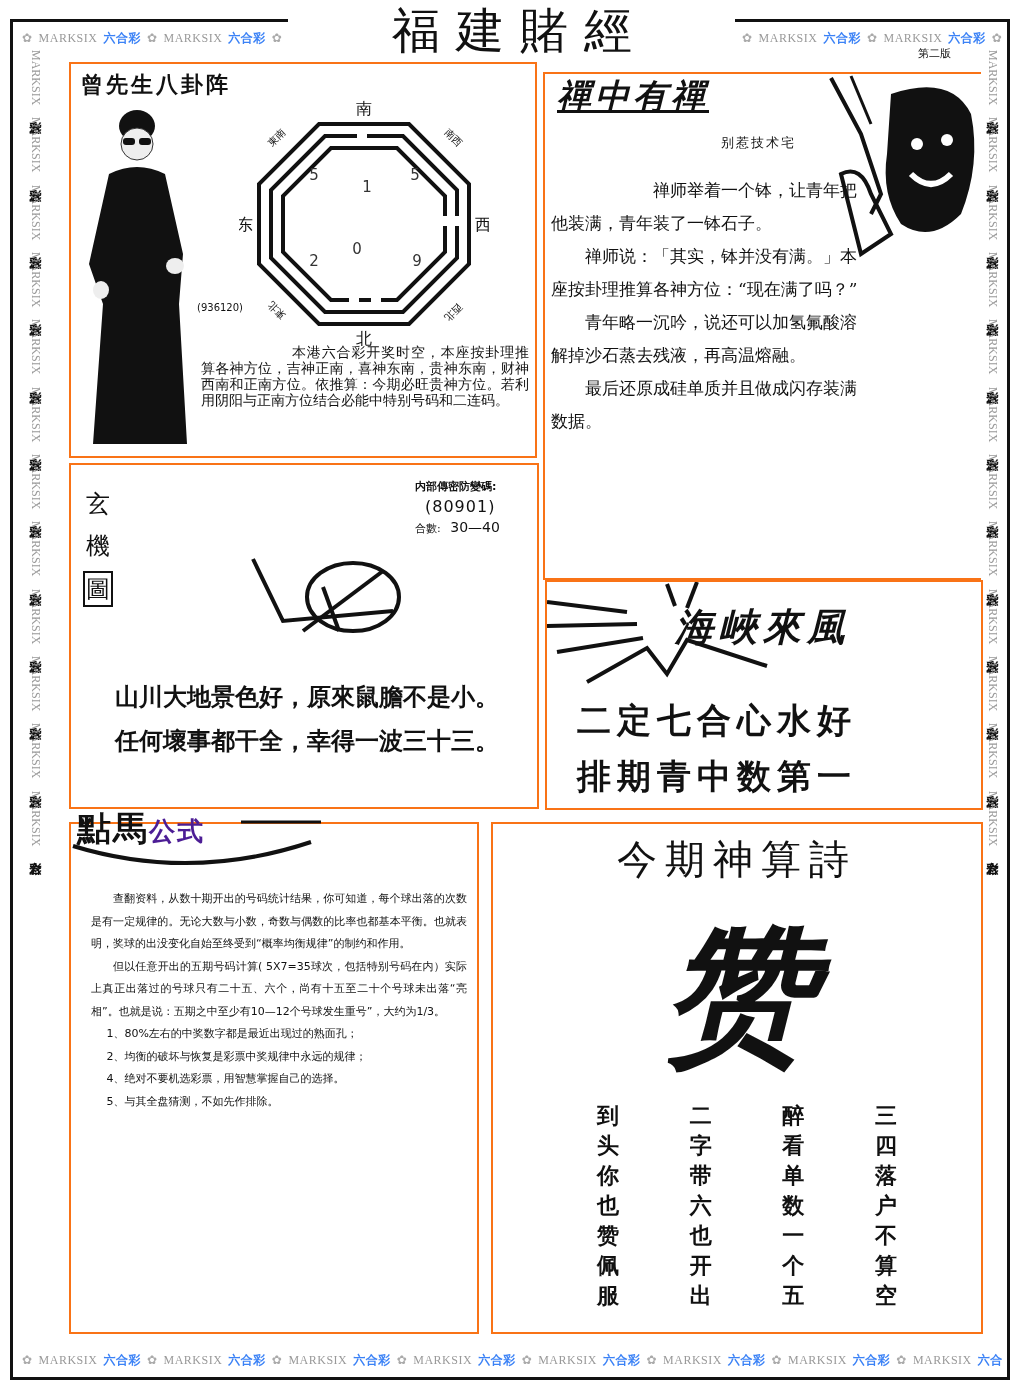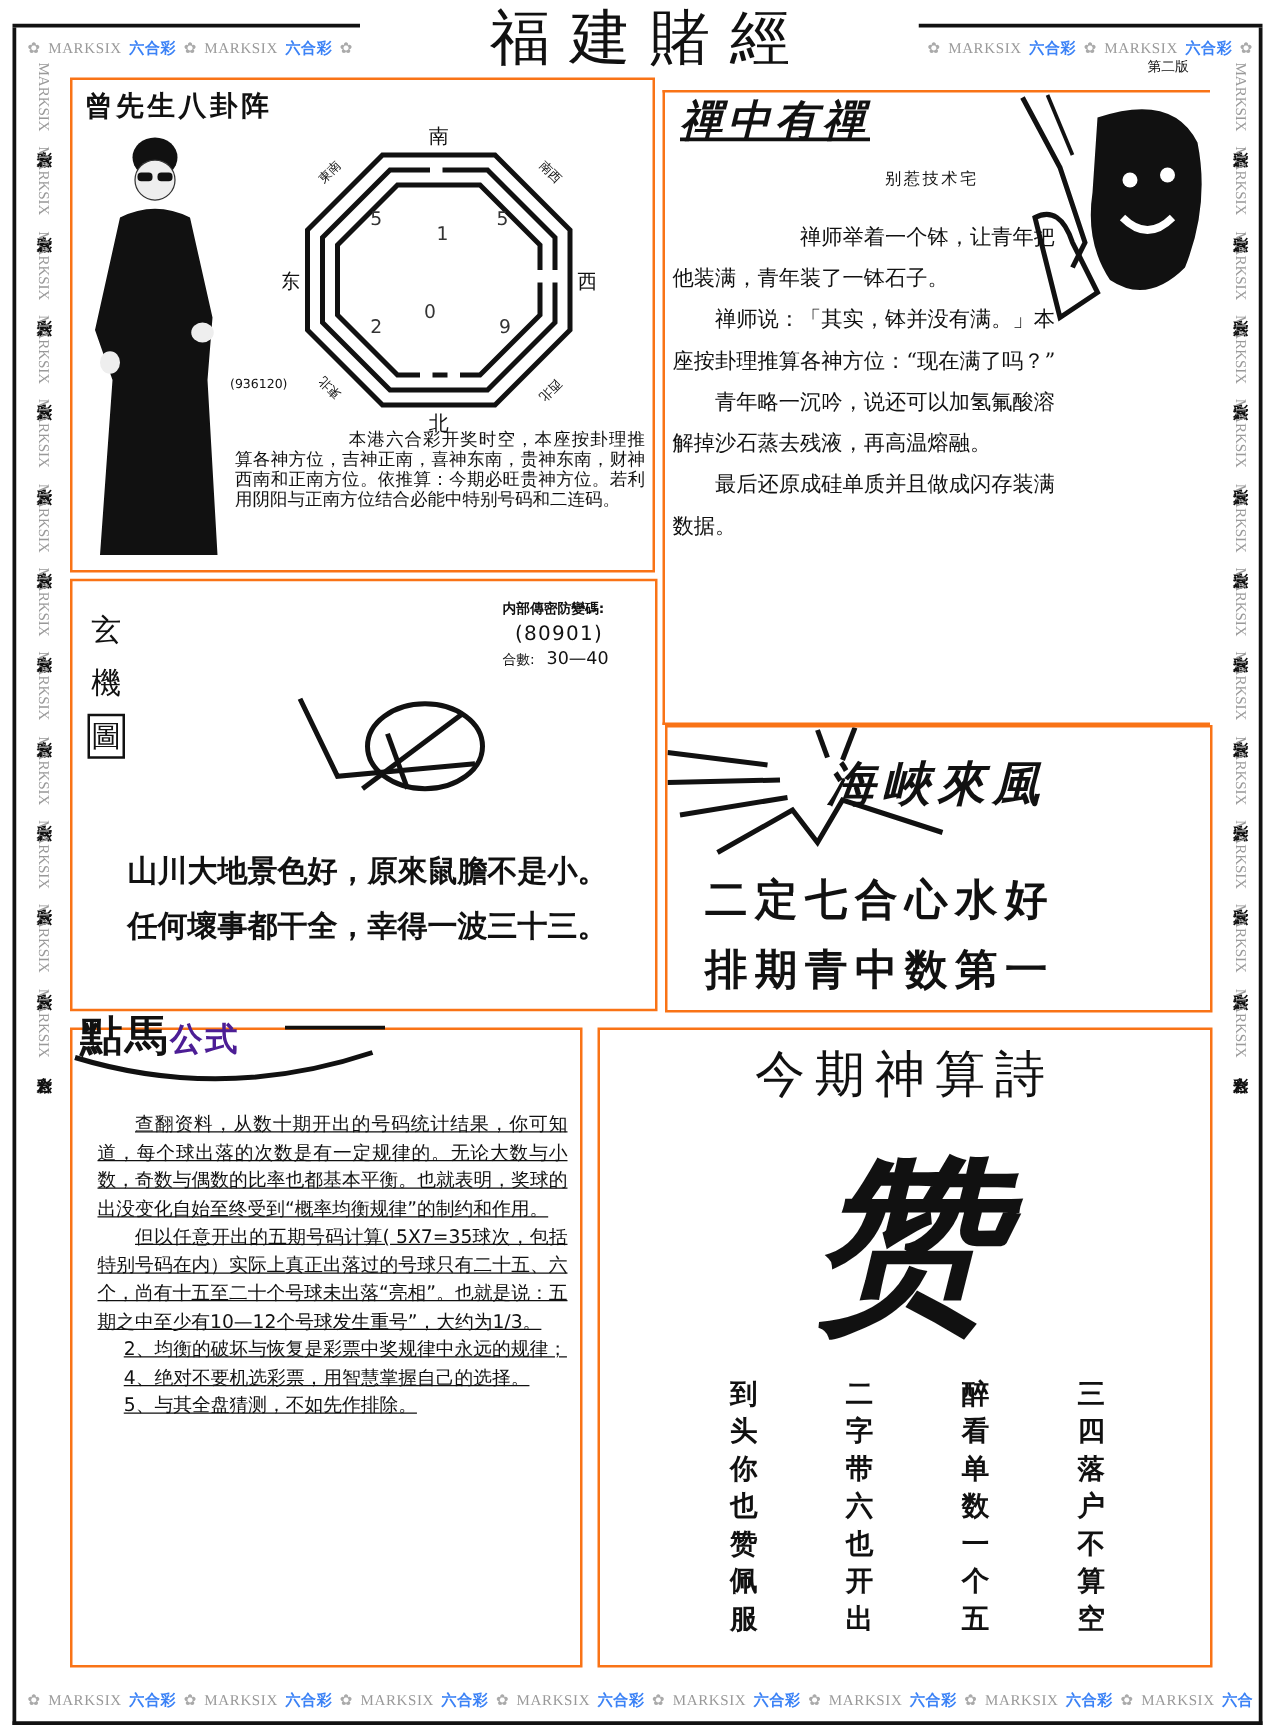--- a/index.html
+++ b/index.html
@@ -1,20 +1,20 @@
 <!DOCTYPE html>
 <html><head>
 <meta charset="utf-8">
 <style>
   * { box-sizing: border-box; margin: 0; padding: 0; }
   html, body { width: 1020px; height: 1388px; background: #fff; overflow: hidden; }
   body { position: relative; font-family: "DejaVu Serif", "Liberation Serif", serif; color: #111; }
 
   .abs { position: absolute; }
-  .frame { position: absolute; border: 3px solid #f97316; background: #fff; }
+  .frame { position: absolute; border: 3px solid #f97316; background: #fff; margin-left: 13px; }
 
   
   #page-frame { left: 10px; top: 22px; width: 1000px; height: 1358px; border: 3px solid #111; border-top: none; }
   #page-frame-top-left { left: 10px; top: 19px; width: 278px; height: 3px; background:#111; }
   #page-frame-top-right { left: 735px; top: 19px; width: 275px; height: 3px; background:#111; }
 
   
   .strip { position: absolute; display: flex; align-items: center; gap: 6px; color: #999; font-family: "Liberation Serif", serif; font-size: 12px; letter-spacing: 0.5px; white-space: nowrap; overflow: hidden; }
   .strip .lhc { color: #3b82f6; font-family: "DejaVu Sans", sans-serif; font-weight: bold; font-size: 12px; }
   .strip .flower { color: #aaa; font-size: 12px; }
@@ -58,21 +58,21 @@
 
   
   #haixia-burst { left: 0; top: 0; width: 260px; height: 110px; }
   #haixia-title { left: 128px; top: 20px; font-size: 38px; font-weight: bold; font-style: italic; letter-spacing: 6px; font-family: "DejaVu Serif", serif; }
   #haixia-lines { left: 30px; top: 110px; width: 380px; font-size: 34px; font-weight: bold; line-height: 56px; letter-spacing: 6px; font-family: "DejaVu Sans", sans-serif; }
 
   
   #dianma-title { left: 6px; top: -18px; font-size: 34px; font-weight: bold; font-family: "DejaVu Sans", sans-serif; letter-spacing: 2px; }
   #dianma-title .faded { color: #4c1d95; font-size: 26px; }
   #dianma-swoosh { left: 0px; top: -22px; width: 250px; height: 70px; }
-  #dianma-body { left: 20px; top: 64px; width: 376px; font-size: 15px; line-height: 22.5px; font-family: "DejaVu Sans", sans-serif; text-align: justify; text-decoration: underline; }
+  #dianma-body { left: 20px; top: 64px; width: 376px; font-size: 11px; line-height: 22.5px; font-family: "DejaVu Sans", sans-serif; text-align: justify; }
   #dianma-body p { text-indent: 2em; }
   #dianma-rules-title { padding-left: 2em; }
   .rule { padding-left: 3.2em; text-indent: -1.8em; }
 
   
   #poem-title { left: 0; top: 8px; width: 488px; text-align: center; font-size: 40px; letter-spacing: 8px; }
   #poem-keyword { left: 150px; top: 70px; width: 190px; height: 200px; font-size: 150px; line-height: 200px; text-align: center; font-family: "DejaVu Serif", serif; font-weight: bold; font-style: italic; }
   #poem-columns { left: 104px; top: 276px; width: 300px; display: flex; justify-content: space-between; }
   .poem-col { display: flex; flex-direction: column; font-size: 22px; font-weight: bold; line-height: 30px; font-family: "DejaVu Serif", serif; }
 </style>
@@ -308,20 +308,21 @@
   <svg id="dianma-swoosh" class="abs" viewBox="0 0 250 70">
     <path d="M2 44 Q120 80 240 40" stroke="#111" stroke-width="4" fill="none"></path>
     <path d="M170 20 L250 20" stroke="#111" stroke-width="3" fill="none"></path>
   </svg>
   <div id="dianma-title" class="abs">
     <span>點馬</span><span class="faded">公式</span>
   </div>
   <div id="dianma-body" class="abs">
     <p>查翻资料，从数十期开出的号码统计结果，你可知道，每个球出落的次数是有一定规律的。无论大数与小数，奇数与偶数的比率也都基本平衡。也就表明，奖球的出没变化自始至终受到“概率均衡规律”的制约和作用。</p>
     <p>但以任意开出的五期号码计算( 5X7=35球次，包括特别号码在内）实际上真正出落过的号球只有二十五、六个，尚有十五至二十个号球未出落“亮相”。也就是说：五期之中至少有10—12个号球发生重号”，大约为1/3。</p>
+    <div class="rule">1、80%左右的中奖数字都是最近出现过的熟面孔；</div>
     <div class="rule">2、均衡的破坏与恢复是彩票中奖规律中永远的规律；</div>
     <div class="rule">4、绝对不要机选彩票，用智慧掌握自己的选择。</div>
     <div class="rule">5、与其全盘猜测，不如先作排除。</div>
   </div>
 </div>
 
 <div id="panel-poem" class="frame">
   <div id="poem-title" class="abs">今期神算詩</div>
   <div id="poem-keyword" class="abs">赞</div>
   <div id="poem-columns" class="abs">

